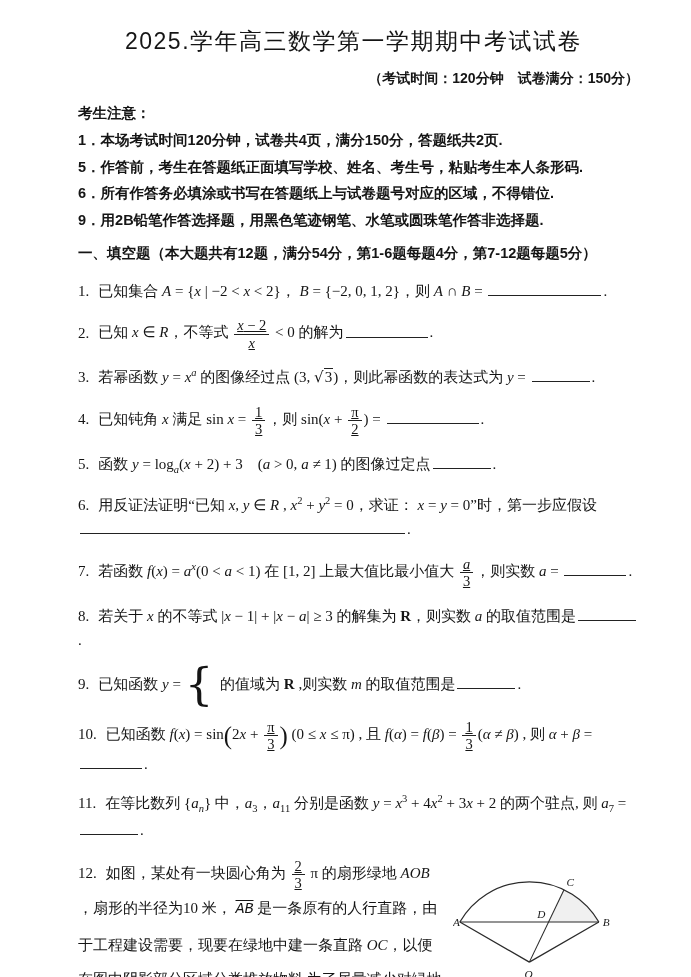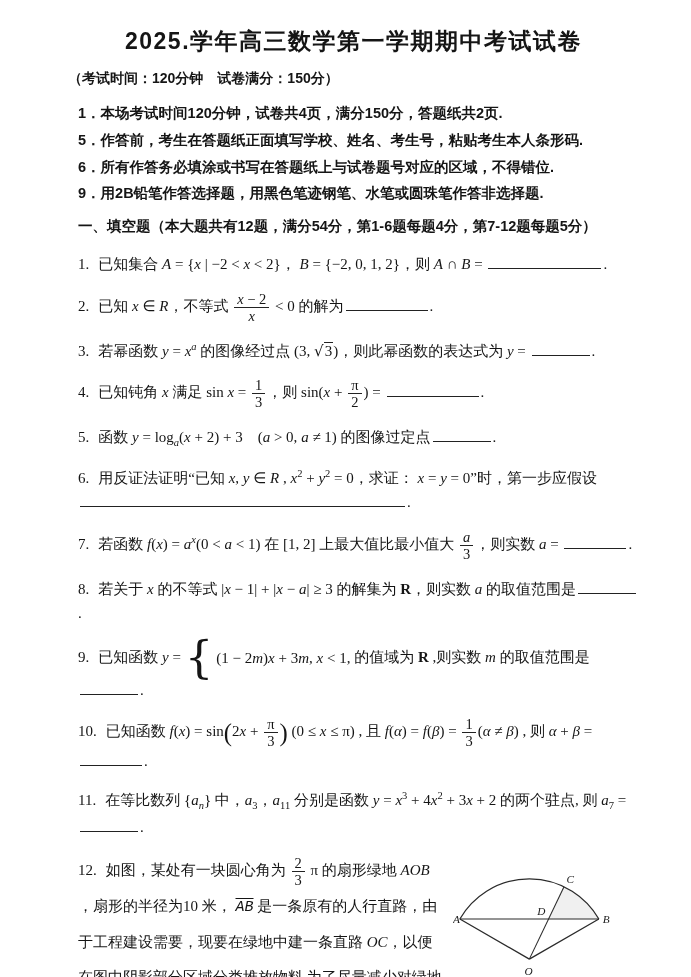--- a/index.html
+++ b/index.html
@@ -1,39 +1,39 @@
 <!DOCTYPE html>
 <html><head>
 <meta charset="utf-8">
 <style>
   html,body{margin:0;padding:0;background:#fff;}
   body{width:691px;height:977px;overflow:hidden;color:#151515;
        font-family:"Liberation Serif",serif;-webkit-font-smoothing:antialiased;}
   .page{box-sizing:border-box;width:691px;height:977px;padding:26px 52px 0 78px;}
-  .title{font-family:"Liberation Sans",sans-serif;font-weight:700;font-size:23px;
+  .title{font-family:"Liberation Sans",sans-serif;font-weight:400;font-size:23px;
          text-align:center;letter-spacing:1.5px;margin:0 0 13px -10px;}
   .subtitle{font-family:"Liberation Sans",sans-serif;font-weight:700;font-size:14px;
-            text-align:left;margin:0 0 12px -10px;}
+            text-align:right;margin:0 0 12px -10px;}
   .notice-h,.notice-item,.section-h{font-family:"Liberation Sans",sans-serif;
             font-weight:700;font-size:14.5px;line-height:1.85;}
   .section-h{margin:6px 0 12px 0;}
   .questions{font-size:15px;}
   .q{line-height:1.6;margin-bottom:14.5px;}
   .q-wide{line-height:2.3;}
   .qnum{margin-right:9px;}
   .cn{}
   .mx{font-family:"Liberation Serif",serif;}
   .mi{font-family:"Liberation Serif",serif;font-style:italic;}
   .mbb{font-family:"Liberation Serif",serif;font-weight:700;}
   sup.ms,sub.ms{font-size:10.5px;font-family:"Liberation Serif",serif;}
   .it{font-style:italic;}
   .blank{display:inline-block;border-bottom:1.2px solid #222;height:0.95em;
          vertical-align:baseline;margin:0 2px;}
   .fr{display:inline-block;vertical-align:middle;text-align:center;line-height:1.12;
-      font-size:14.5px;margin:0 2px;}
+      font-size:14.5px;margin:0 2px;text-decoration:underline;}
   .fn{display:block;border-bottom:1px solid #222;padding:0 3px;}
   .fd{display:block;padding:0 3px;}
   .sq{white-space:nowrap;}
   .sqr{font-family:"DejaVu Sans",sans-serif;}
   .sqb{border-top:1px solid #222;padding:0 1px;}
   .bigp{font-size:1.65em;vertical-align:-0.2em;line-height:0;}
   .olm{font-style:italic;text-decoration:overline;font-family:Liberation Mono, monospace;}
   .cs{display:inline-flex;align-items:center;vertical-align:middle;}
   .csb{font-size:300%;font-weight:400;line-height:0.85;margin-right:3px;
        font-family:"DejaVu Serif",serif;}
@@ -45,41 +45,41 @@
              fill:#1a1a1a;}
 </style>
 </head>
 <body>
 
 <div class="page">
   <h1 class="title">2025.学年高三数学第一学期期中考试试卷</h1>
   <div class="subtitle">（考试时间：120分钟　试卷满分：150分）</div>
 
   <div class="notice">
+    <div class="notice-h">考生注意：</div>
     <div class="notice-item">1．本场考试时间120分钟，试卷共4页，满分150分，答题纸共2页.</div>
     <div class="notice-item">5．作答前，考生在答题纸正面填写学校、姓名、考生号，粘贴考生本人条形码.</div>
     <div class="notice-item">6．所有作答务必填涂或书写在答题纸上与试卷题号对应的区域，不得错位.</div>
     <div class="notice-item">9．用2B铅笔作答选择题，用黑色笔迹钢笔、水笔或圆珠笔作答非选择题.</div>
   </div>
 
   <div class="section-h">一、填空题（本大题共有12题，满分54分，第1-6题每题4分，第7-12题每题5分）</div>
 
   <div class="questions">
       <div class="q"><span class="qnum">1.</span><span class="cn">已知集合 </span><span class="mi">A</span><span class="mx"> = {</span><span class="mi">x</span><span class="mx"> | −2 &lt; </span><span class="mi">x</span><span class="mx"> &lt; 2}</span><span class="cn">， </span><span class="mi">B</span><span class="mx"> = {−2, 0, 1, 2}</span><span class="cn">，则 </span><span class="mi">A</span><span class="mx"> ∩ </span><span class="mi">B</span><span class="mx"> = </span><span class="blank" style="width: 113px;"></span><span class="mx">.</span></div>
       <div class="q"><span class="qnum">2.</span><span class="cn">已知 </span><span class="mi">x</span><span class="mx"> ∈ </span><span class="mi">R</span><span class="cn">，不等式 </span><span class="fr"><span class="fn"><span class="mi">x</span><span class="mx"> − 2</span></span><span class="fd"><span class="mi">x</span></span></span><span class="mx"> &lt; 0 </span><span class="cn">的解为</span><span class="blank" style="width: 82px;"></span><span class="mx">.</span></div>
       <div class="q"><span class="qnum">3.</span><span class="cn">若幂函数 </span><span class="mi">y</span><span class="mx"> = </span><span class="mi">x</span><sup class="ms it">a</sup><span class="cn"> 的图像经过点 </span><span class="mx">(3, </span><span class="sq"><span class="sqr">√</span><span class="sqb">3</span></span><span class="mx">)</span><span class="cn">，则此幂函数的表达式为 </span><span class="mi">y</span><span class="mx"> = </span><span class="blank" style="width: 58px;"></span><span class="mx">.</span></div>
       <div class="q"><span class="qnum">4.</span><span class="cn">已知钝角 </span><span class="mi">x</span><span class="cn"> 满足 </span><span class="mx">sin </span><span class="mi">x</span><span class="mx"> = </span><span class="fr"><span class="fn"><span class="mx">1</span></span><span class="fd"><span class="mx">3</span></span></span><span class="cn">，则 </span><span class="mx">sin(</span><span class="mi">x</span><span class="mx"> + </span><span class="fr"><span class="fn"><span class="mx">π</span></span><span class="fd"><span class="mx">2</span></span></span><span class="mx">) = </span><span class="blank" style="width: 92px;"></span><span class="mx">.</span></div>
       <div class="q"><span class="qnum">5.</span><span class="cn">函数 </span><span class="mi">y</span><span class="mx"> = log</span><sub class="ms it">a</sub><span class="mx">(</span><span class="mi">x</span><span class="mx"> + 2) + 3　(</span><span class="mi">a</span><span class="mx"> &gt; 0, </span><span class="mi">a</span><span class="mx"> ≠ 1)</span><span class="cn"> 的图像过定点</span><span class="blank" style="width: 58px;"></span><span class="mx">.</span></div>
       <div class="q"><span class="qnum">6.</span><span class="cn">用反证法证明“已知 </span><span class="mi">x</span><span class="mx">, </span><span class="mi">y</span><span class="mx"> ∈ </span><span class="mi">R</span><span class="mx"> , </span><span class="mi">x</span><sup class="ms">2</sup><span class="mx"> + </span><span class="mi">y</span><sup class="ms">2</sup><span class="mx"> = 0</span><span class="cn">，求证： </span><span class="mi">x</span><span class="mx"> = </span><span class="mi">y</span><span class="mx"> = 0</span><span class="cn">”时，第一步应假设</span><br><span class="blank" style="width: 325px;"></span><span class="mx">.</span></div>
       <div class="q"><span class="qnum">7.</span><span class="cn">若函数 </span><span class="mi">f</span><span class="mx">(</span><span class="mi">x</span><span class="mx">) = </span><span class="mi">a</span><sup class="ms it">x</sup><span class="mx">(0 &lt; </span><span class="mi">a</span><span class="mx"> &lt; 1)</span><span class="cn"> 在 </span><span class="mx">[1, 2]</span><span class="cn"> 上最大值比最小值大 </span><span class="fr"><span class="fn"><span class="mi">a</span></span><span class="fd"><span class="mx">3</span></span></span><span class="cn">，则实数 </span><span class="mi">a</span><span class="mx"> = </span><span class="blank" style="width: 62px;"></span><span class="mx">.</span></div>
       <div class="q"><span class="qnum">8.</span><span class="cn">若关于 </span><span class="mi">x</span><span class="cn"> 的不等式 </span><span class="mx">|</span><span class="mi">x</span><span class="mx"> − 1| + |</span><span class="mi">x</span><span class="mx"> − </span><span class="mi">a</span><span class="mx">| ≥ 3 </span><span class="cn">的解集为 </span><span class="mbb">R</span><span class="cn">，则实数 </span><span class="mi">a</span><span class="cn"> 的取值范围是</span><span class="blank" style="width: 58px;"></span><span class="mx">.</span></div>
       <div class="q"><span class="qnum">9.</span><span class="cn">已知函数 </span><span class="mi">y</span><span class="mx"> = </span><span class="cs">
           <span class="csb">{</span>
           <span class="csr">
-            <span class="csrow"><span class="mx">(1 − 2</span><span class="mi">m</span><span class="mx">)</span><span class="mi">x</span><span class="mx"> + 3</span><span class="mi">m</span><span class="mx">, </span><span class="mi">x</span><span class="mx"> &lt; 1,</span></span>
           </span>
         </span><span class="cn"> 的值域为 </span><span class="mbb">R</span><span class="cn"> ,则实数 </span><span class="mi">m</span><span class="cn"> 的取值范围是</span><span class="blank" style="width: 58px;"></span><span class="mx">.</span></div>
       <div class="q"><span class="qnum">10.</span><span class="cn">已知函数 </span><span class="mi">f</span><span class="mx">(</span><span class="mi">x</span><span class="mx">) = sin</span><span class="bigp">(</span><span class="mx">2</span><span class="mi">x</span><span class="mx"> + </span><span class="fr"><span class="fn"><span class="mx">π</span></span><span class="fd"><span class="mx">3</span></span></span><span class="bigp">)</span><span class="mx"> (0 ≤ </span><span class="mi">x</span><span class="mx"> ≤ π)</span><span class="cn"> , 且 </span><span class="mi">f</span><span class="mx">(</span><span class="mi">α</span><span class="mx">) = </span><span class="mi">f</span><span class="mx">(</span><span class="mi">β</span><span class="mx">) = </span><span class="fr"><span class="fn"><span class="mx">1</span></span><span class="fd"><span class="mx">3</span></span></span><span class="mx">(</span><span class="mi">α</span><span class="mx"> ≠ </span><span class="mi">β</span><span class="mx">)</span><span class="cn"> , 则 </span><span class="mi">α</span><span class="mx"> + </span><span class="mi">β</span><span class="mx"> = </span><span class="blank" style="width: 62px;"></span><span class="mx">.</span></div>
       <div class="q"><span class="qnum">11.</span><span class="cn">在等比数列 </span><span class="mx">{</span><span class="mi">a</span><sub class="ms it">n</sub><span class="mx">}</span><span class="cn"> 中，</span><span class="mi">a</span><sub class="ms">3</sub><span class="cn">，</span><span class="mi">a</span><sub class="ms">11</sub><span class="cn"> 分别是函数 </span><span class="mi">y</span><span class="mx"> = </span><span class="mi">x</span><sup class="ms">3</sup><span class="mx"> + 4</span><span class="mi">x</span><sup class="ms">2</sup><span class="mx"> + 3</span><span class="mi">x</span><span class="mx"> + 2</span><span class="cn"> 的两个驻点, 则 </span><span class="mi">a</span><sub class="ms">7</sub><span class="mx"> = </span><span class="blank" style="width: 58px;"></span><span class="mx">.</span></div>
       <div class="q q-wide"><div class="fig12" id="fig12">
   <svg viewBox="0 0 190 130">
 
     <path d="M 97.6 65 L 113.4 32 A 82 82 0 0 1 149 65 Z" fill="rgba(0,0,0,0.06)" stroke="none"></path>
 
     <path d="M 7 65 A 82 82 0 0 1 149 65" fill="none" stroke="#2b2b2b" stroke-width="1.3"></path>

